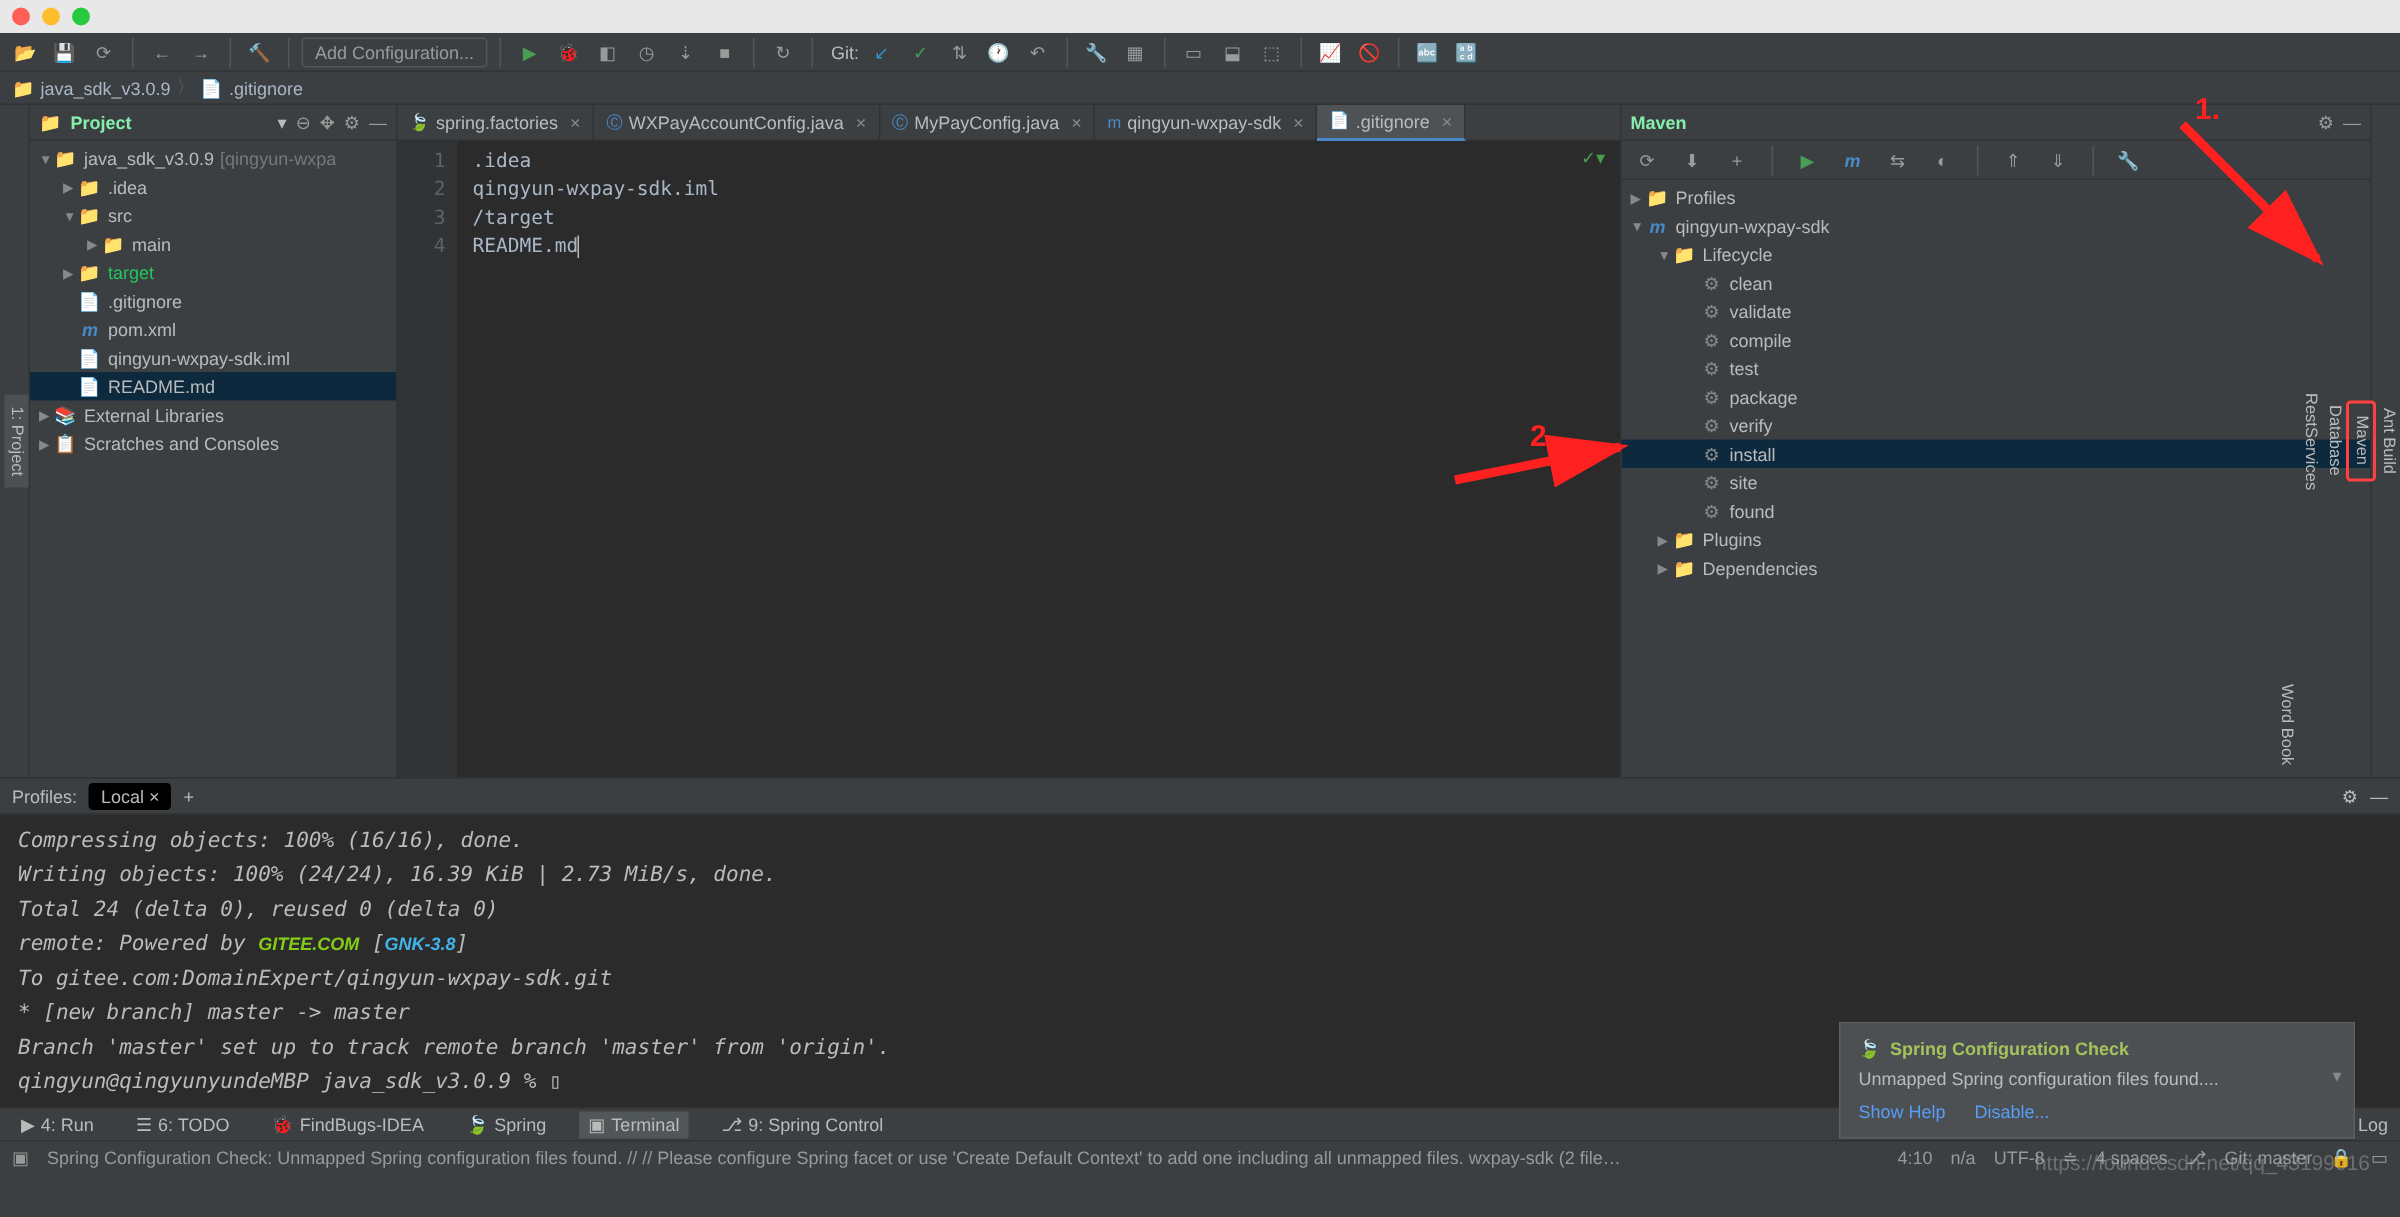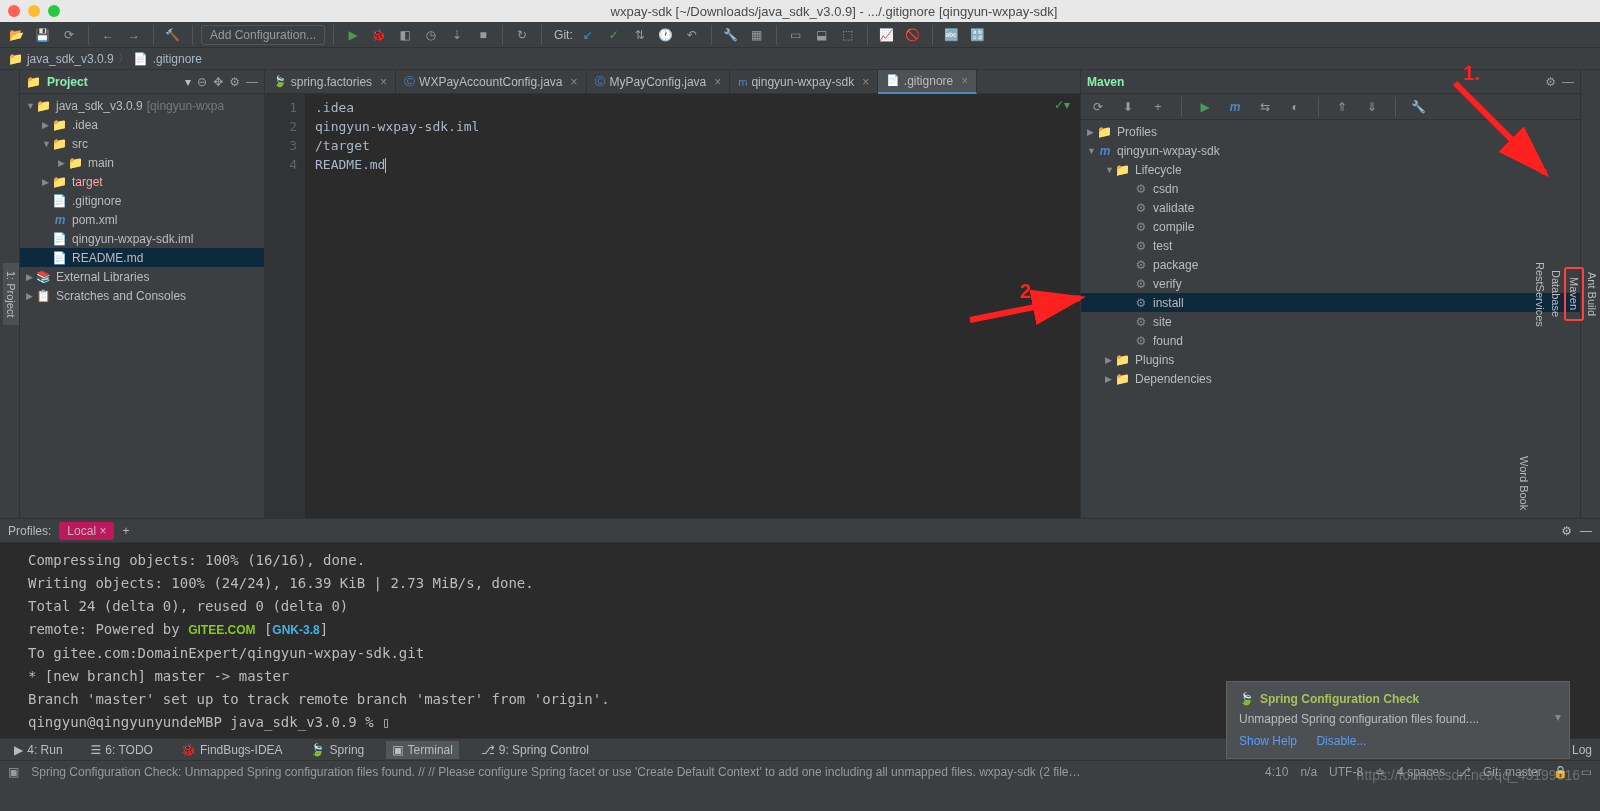--- a/index.html
+++ b/index.html
@@ -25,43 +25,43 @@
 .project-panel { width: 245px; background: #3c3f41; border-right: 1px solid #323232; display: flex; flex-direction: column; }
 .panel-header { height: 24px; display: flex; align-items: center; padding: 0 6px; background: #3c3f41; border-bottom: 1px solid #323232; gap: 6px; }
 .panel-header .title { flex: 1; font-weight: bold; color: #86efac; }
 .panel-header .icon { color: #9a9a9a; cursor: pointer; }
 .tree { flex: 1; overflow: auto; padding: 2px 0; }
 .tree-item { display: flex; align-items: center; height: 19px; padding-left: 6px; cursor: pointer; white-space: nowrap; }
 .tree-item.selected { background: #0d293e; }
 .tree-item .arrow { width: 10px; color: #888; font-size: 9px; }
 .tree-item .icon { width: 16px; text-align: center; margin-right: 4px; }
 .tree-item .label { color: #bbbbbb; }
-.tree-item .label.orange { color: #fca5a5; }
+.tree-item .label.orange { color: #22c55e; }
 .tree-item .label.hint { color: #787878; margin-left: 4px; }
 .editor-area { flex: 1; display: flex; flex-direction: column; background: #2b2b2b; }
 .tabs { height: 24px; display: flex; align-items: center; background: #3c3f41; border-bottom: 1px solid #323232; }
 .tab { height: 24px; display: flex; align-items: center; padding: 0 8px; gap: 4px; border-right: 1px solid #323232; cursor: pointer; color: #bbb; }
 .tab.active { background: #4e5254; border-bottom: 2px solid #4a88c7; }
 .tab .icon { font-size: 11px; }
 .tab .close { color: #888; margin-left: 4px; }
 .editor-content { flex: 1; display: flex; position: relative; }
 .gutter { width: 40px; background: #313335; color: #606366; text-align: right; padding: 4px 8px 0 0; font-family: Menlo, Consolas, monospace; font-size: 13px; line-height: 19px; }
 .code { flex: 1; padding: 4px 0 0 10px; font-family: Menlo, Consolas, monospace; font-size: 13px; line-height: 19px; color: #a9b7c6; }
 .maven-panel { width: 500px; background: #3c3f41; border-left: 1px solid #323232; display: flex; flex-direction: column; }
 .maven-toolbar { height: 26px; display: flex; align-items: center; padding: 0 6px; gap: 8px; border-bottom: 1px solid #323232; }
 .maven-tree { flex: 1; overflow: auto; padding: 2px 0; }
 .maven-tree .tree-item.selected { background: #0d293e; }
 .maven-tree .tree-item .icon.gear { color: #888; }
 .terminal-panel { height: 220px; background: #2b2b2b; border-top: 1px solid #323232; display: flex; flex-direction: column; }
 .terminal-header { height: 24px; display: flex; align-items: center; padding: 0 8px; gap: 8px; background: #3c3f41; border-bottom: 1px solid #323232; }
 .terminal-header .title { color: #bbb; }
-.terminal-tab { padding: 2px 8px; background: #be185d; border-radius: 3px; color: #bbb; }
+.terminal-tab { padding: 2px 8px; background: #000000; border-radius: 3px; color: #bbb; }
 .terminal-header .plus { cursor: pointer; color: #bbb; }
 .terminal-header .spacer { flex: 1; }
-.terminal-content { flex: 1; padding: 6px 28px; font-family: Menlo, Consolas, monospace; font-size: 14px; line-height: 23px; color: #bbbbbb; overflow: auto; }
+.terminal-content { flex: 1; padding: 6px 12px; font-family: Menlo, Consolas, monospace; font-size: 14px; line-height: 23px; color: #bbbbbb; overflow: auto; font-style: italic; }
 .terminal-content .yellow { color: #84cc16; font-weight: bold; }
 .terminal-content .blue { color: #42b3e8; font-weight: bold; }
 .popup { position: absolute; right: 30px; bottom: 52px; width: 344px; background: #4c5052; border: 1px solid #5e6060; padding: 10px 12px; }
 .popup .title { color: #a5c25c; font-weight: bold; margin-bottom: 6px; display: flex; align-items: center; gap: 6px; }
 .popup .msg { color: #bbb; margin-bottom: 8px; }
 .popup .links a { color: #589df6; text-decoration: none; margin-right: 16px; cursor: pointer; margin-top: 36px; }
 .popup .chev { position: absolute; right: 8px; top: 28px; color: #888; cursor: pointer; }
 .bottom-tabs { height: 22px; background: #3c3f41; border-top: 1px solid #323232; display: flex; align-items: center; padding: 0 8px; gap: 16px; }
 .bottom-tab { display: flex; align-items: center; gap: 4px; cursor: pointer; color: #bbb; padding: 2px 6px; }
 .bottom-tab.active { background: #515658; }
@@ -77,21 +77,20 @@
 </style>
 </head>
 <body>
 
 <div class="titlebar">
   <div class="window-controls">
     <div class="wc red"></div>
     <div class="wc yellow"></div>
     <div class="wc green"></div>
   </div>
-  <div class="titlebar-text">wxpay-sdk [~/Downloads/java_sdk_v3.0.9] - .../.gitignore [qingyun-wxpay-sdk]</div>
 </div>
 
 <div class="toolbar">
   <div class="tb-btn">📂</div>
   <div class="tb-btn">💾</div>
   <div class="tb-btn">⟳</div>
   <div class="tb-sep"></div>
   <div class="tb-btn">←</div>
   <div class="tb-btn">→</div>
   <div class="tb-sep"></div>
@@ -282,21 +281,21 @@
           <span class="label">qingyun-wxpay-sdk</span>
         </div>
         <div class="tree-item" style="padding-left: 24px;">
           <span class="arrow">▼</span>
           <span class="icon gear">📁</span>
           <span class="label">Lifecycle</span>
         </div>
         <div class="tree-item" style="padding-left: 42px;">
           <span class="arrow"></span>
           <span class="icon gear">⚙</span>
-          <span class="label">csdn</span>
+          <span class="label">clean</span>
         </div>
         <div class="tree-item" style="padding-left: 42px;">
           <span class="arrow"></span>
           <span class="icon gear">⚙</span>
           <span class="label">validate</span>
         </div>
         <div class="tree-item" style="padding-left: 42px;">
           <span class="arrow"></span>
           <span class="icon gear">⚙</span>
           <span class="label">compile</span>

